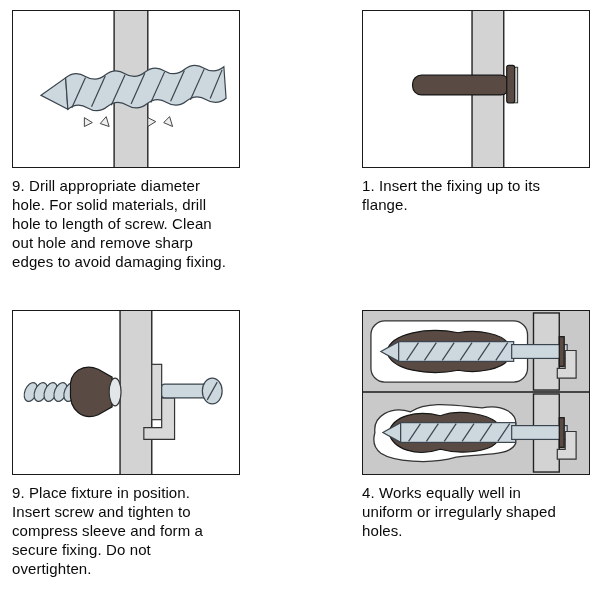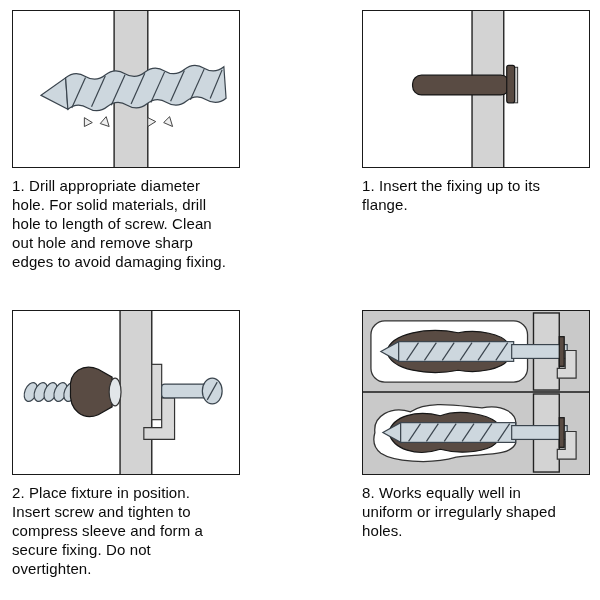--- a/index.html
+++ b/index.html
@@ -40,21 +40,21 @@
         <line class="stripe" x1="198" y1="94" x2="212" y2="66"></line>
       </g>
       <g>
         <polygon class="debris" points="72,108 80,113 72,117"></polygon>
         <polygon class="debris" points="88,114 94,107 97,117"></polygon>
         <polygon class="debris" points="136,108 144,112 136,117"></polygon>
         <polygon class="debris" points="152,113 158,107 161,117"></polygon>
       </g>
     </svg>
   </section>
-  <p class="caption" style="left:12px;top:176px;width:218px">1. Drill appropriate diameter hole. For solid materials, drill hole to length of screw. Clean out hole and remove sharp edges to avoid damaging fixing.</p>
+  <p class="caption" style="left:12px;top:176px;width:218px">9. Drill appropriate diameter hole. For solid materials, drill hole to length of screw. Clean out hole and remove sharp edges to avoid damaging fixing.</p>
 
   <section class="panel" style="left:362px;top:10px;width:228px;height:158px">
     <svg viewBox="0 0 228 158" preserveAspectRatio="none">
       <rect class="wall" x="110" y="-3" width="32" height="164"></rect>
       <g>
         <rect class="dark" x="50" y="65" width="98" height="20" rx="9"></rect>
         <rect x="152" y="57" width="4" height="36" fill="#cfcfcf" stroke="#333" stroke-width="1"></rect>
         <rect class="dark" x="145" y="55" width="8" height="38" rx="2"></rect>
       </g>
     </svg>
@@ -73,21 +73,21 @@
         <ellipse class="metal" cx="18" cy="82" rx="6" ry="10" transform="rotate(22 18 82)"></ellipse>
         <ellipse class="metal" cx="28" cy="82" rx="6" ry="10" transform="rotate(22 28 82)"></ellipse>
         <ellipse class="metal" cx="38" cy="82" rx="6" ry="10" transform="rotate(22 38 82)"></ellipse>
         <ellipse class="metal" cx="48" cy="82" rx="6" ry="10" transform="rotate(22 48 82)"></ellipse>
         <ellipse class="metal" cx="58" cy="82" rx="6" ry="10" transform="rotate(22 58 82)"></ellipse>
       </g>
       <path class="dark" d="M58,80 C56,60 72,53 86,59 L100,67 L100,97 L86,105 C72,111 56,102 58,80 Z"></path>
       <ellipse cx="103" cy="82" rx="6" ry="14" fill="#e2e6e9" stroke="#333" stroke-width="1.2"></ellipse>
     </svg>
   </section>
-  <p class="caption" style="left:12px;top:483px;width:218px">2. Place fixture in position. Insert screw and tighten to compress sleeve and form a secure fixing. Do not overtighten.</p>
+  <p class="caption" style="left:12px;top:483px;width:218px">9. Place fixture in position. Insert screw and tighten to compress sleeve and form a secure fixing. Do not overtighten.</p>
 
   <section class="panel" style="left:362px;top:310px;width:228px;height:165px">
     <svg viewBox="0 0 228 165" preserveAspectRatio="none">
       <rect class="p4bg" x="0" y="0" width="228" height="165"></rect>
 
       <g>
         <rect class="cavity" x="8" y="10" width="158" height="62" rx="14"></rect>
         <path class="dark" d="M24,41 C28,22 66,16 96,22 C118,18 140,24 146,32 L146,50 C140,58 118,64 96,60 C66,66 28,60 24,41 Z"></path>
         <polygon class="metal" points="18,41 36,31 36,51"></polygon>
         <rect class="metal" x="36" y="31" width="116" height="20"></rect>
@@ -116,15 +116,15 @@
         <line class="stripe" x1="100" y1="132" x2="112" y2="114"></line>
         <line class="stripe" x1="118" y1="132" x2="130" y2="114"></line>
         <line class="stripe" x1="136" y1="132" x2="148" y2="114"></line>
         <rect class="wall" x="172" y="84" width="26" height="79"></rect>
         <rect class="metal" x="150" y="116" width="56" height="14"></rect>
         <rect class="dark" x="198" y="108" width="5" height="30"></rect>
         <polygon class="lightpart" points="204,122 215,122 215,150 196,150 196,140 204,140"></polygon>
       </g>
     </svg>
   </section>
-  <p class="caption" style="left:362px;top:483px;width:200px">8. Works equally well in uniform or irregularly shaped holes.</p>
+  <p class="caption" style="left:362px;top:483px;width:200px">4. Works equally well in uniform or irregularly shaped holes.</p>
 
 </div>
 
 </body></html>

